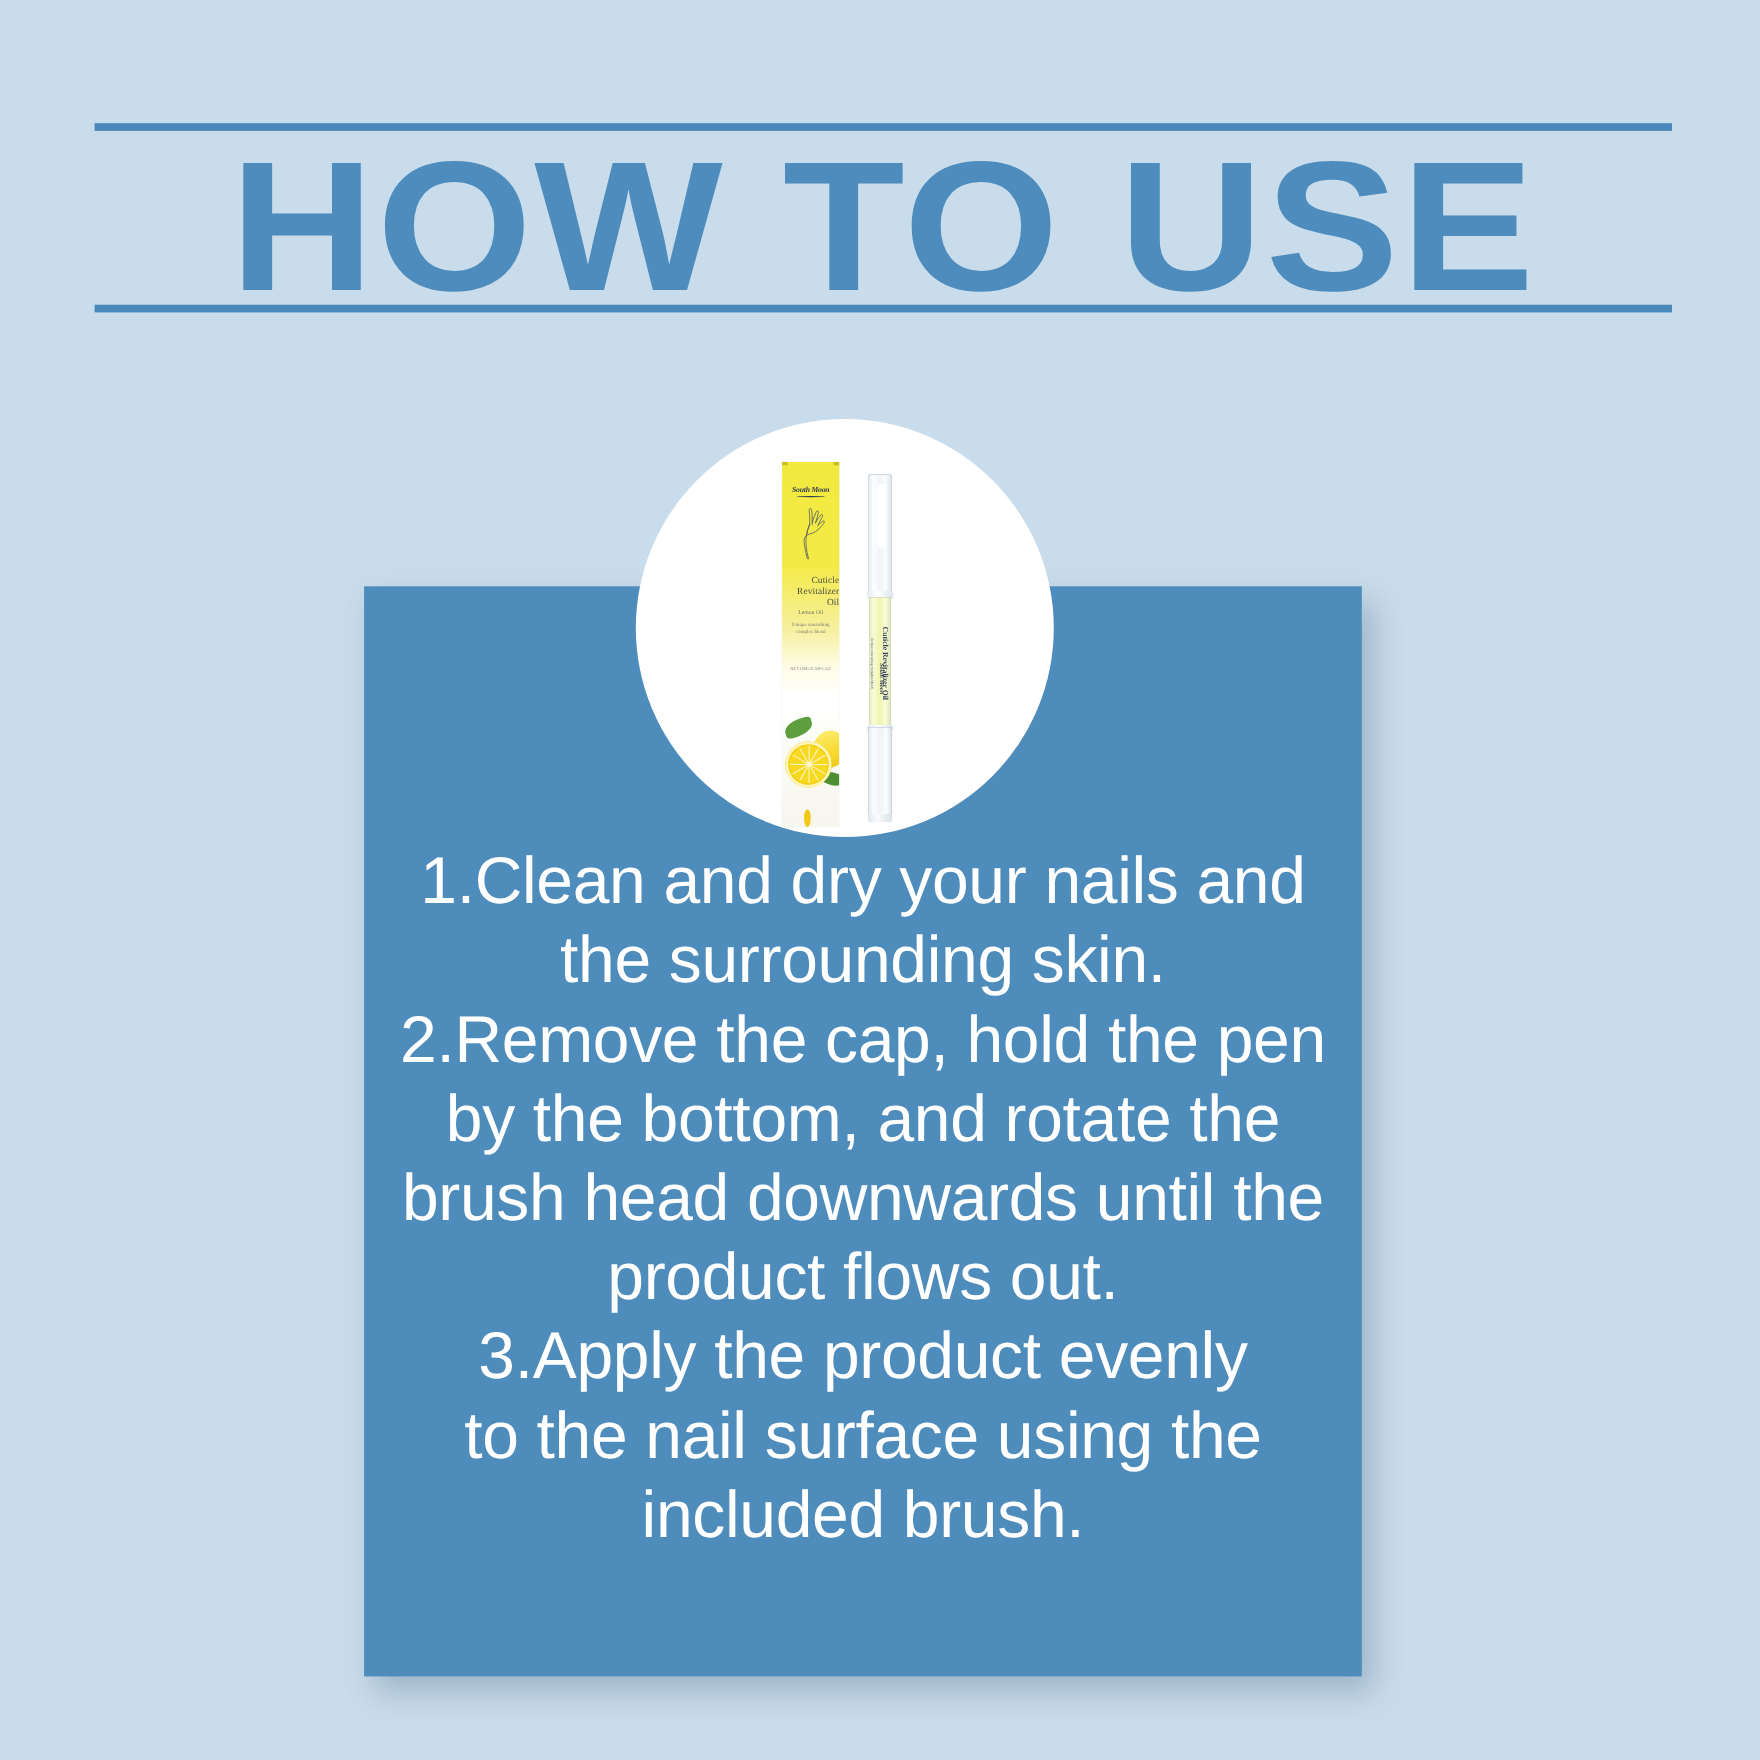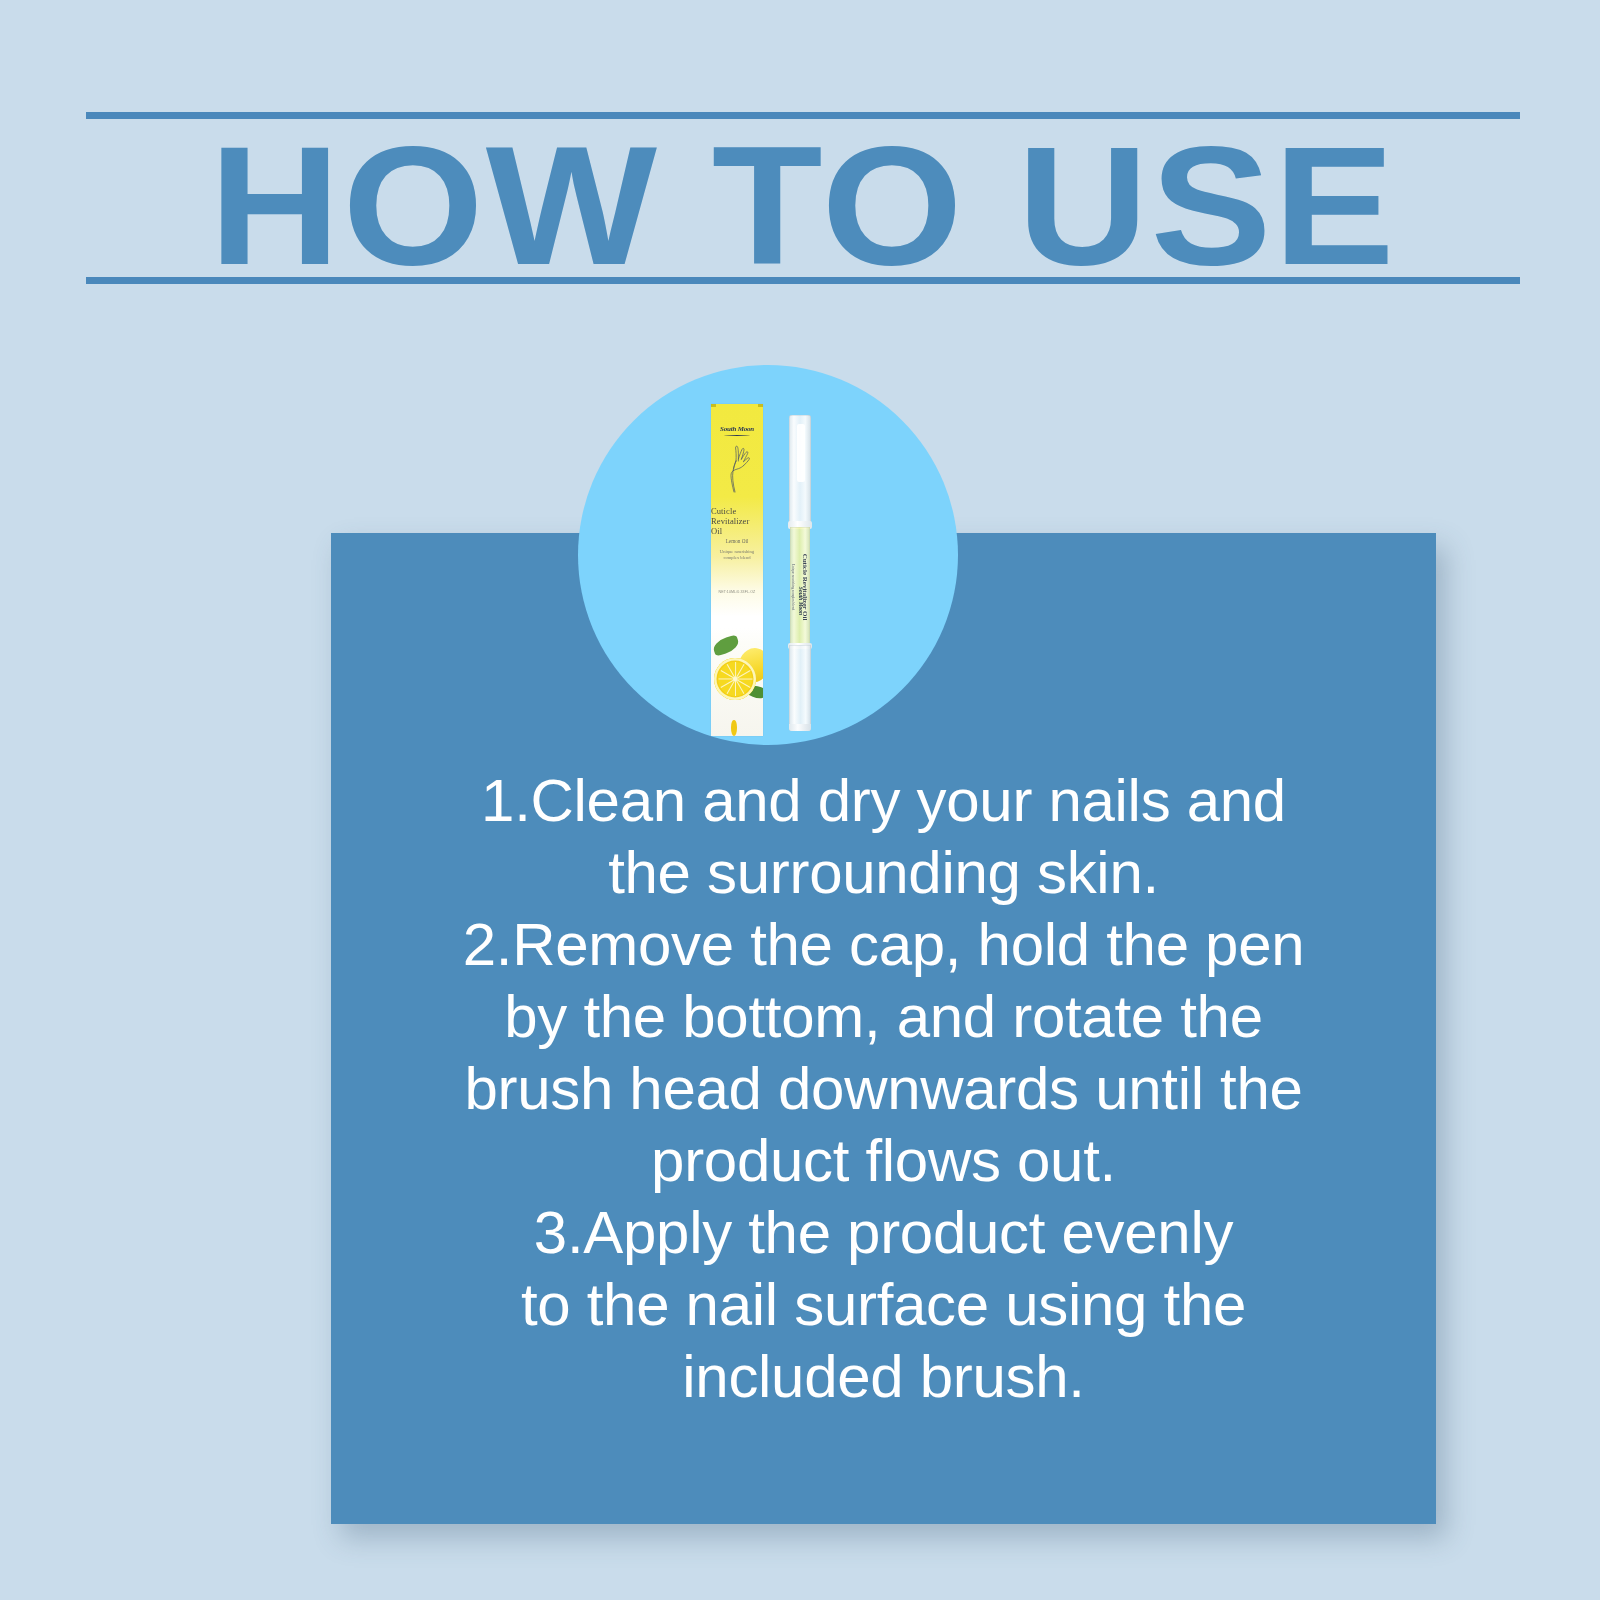--- a/index.html
+++ b/index.html
@@ -49,21 +49,21 @@
     transform: scaleX(1.08);
     transform-origin: center center;
     white-space: nowrap;
   }
 
   
   #content-panel {
     position: absolute;
     left: 331px;
     top: 533px;
-    width: 1105px;
+    width: 907px;
     height: 991px;
     background: #4d8cbb;
     box-shadow: 10px 14px 26px rgba(60,90,115,0.30);
   }
 
   
   #instructions {
     position: absolute;
     left: 0;
     right: 0;
@@ -76,25 +76,25 @@
     font-size: 60px;
     line-height: 72px;
     letter-spacing: -0.3px;
     white-space: pre-line;
   }
 
   
   #product-circle {
     position: absolute;
     left: 578px;
-    top: 365px;
+    top: 381px;
     width: 380px;
     height: 380px;
     border-radius: 50%;
-    background: #7dd3fc;
+    background: #ffffff;
     overflow: hidden;
   }
   #product-stage {
     position: absolute;
     left: 0; top: 0;
     width: 380px; height: 380px;
   }
 
   
   #product-box {
@@ -147,21 +147,21 @@
     left: 11px;
     top: 38px;
     width: 30px;
     height: 52px;
   }
 
   #box-product-name {
     position: absolute;
     left: 0; right: 0;
     top: 102px;
-    text-align: left;
+    text-align: right;
     font-family: "Liberation Serif", serif;
     font-size: 8.5px;
     line-height: 10px;
     color: #4a4a45;
     letter-spacing: 0.1px;
   }
   #box-variant {
     position: absolute;
     left: 0; right: 0;
     top: 134px;

